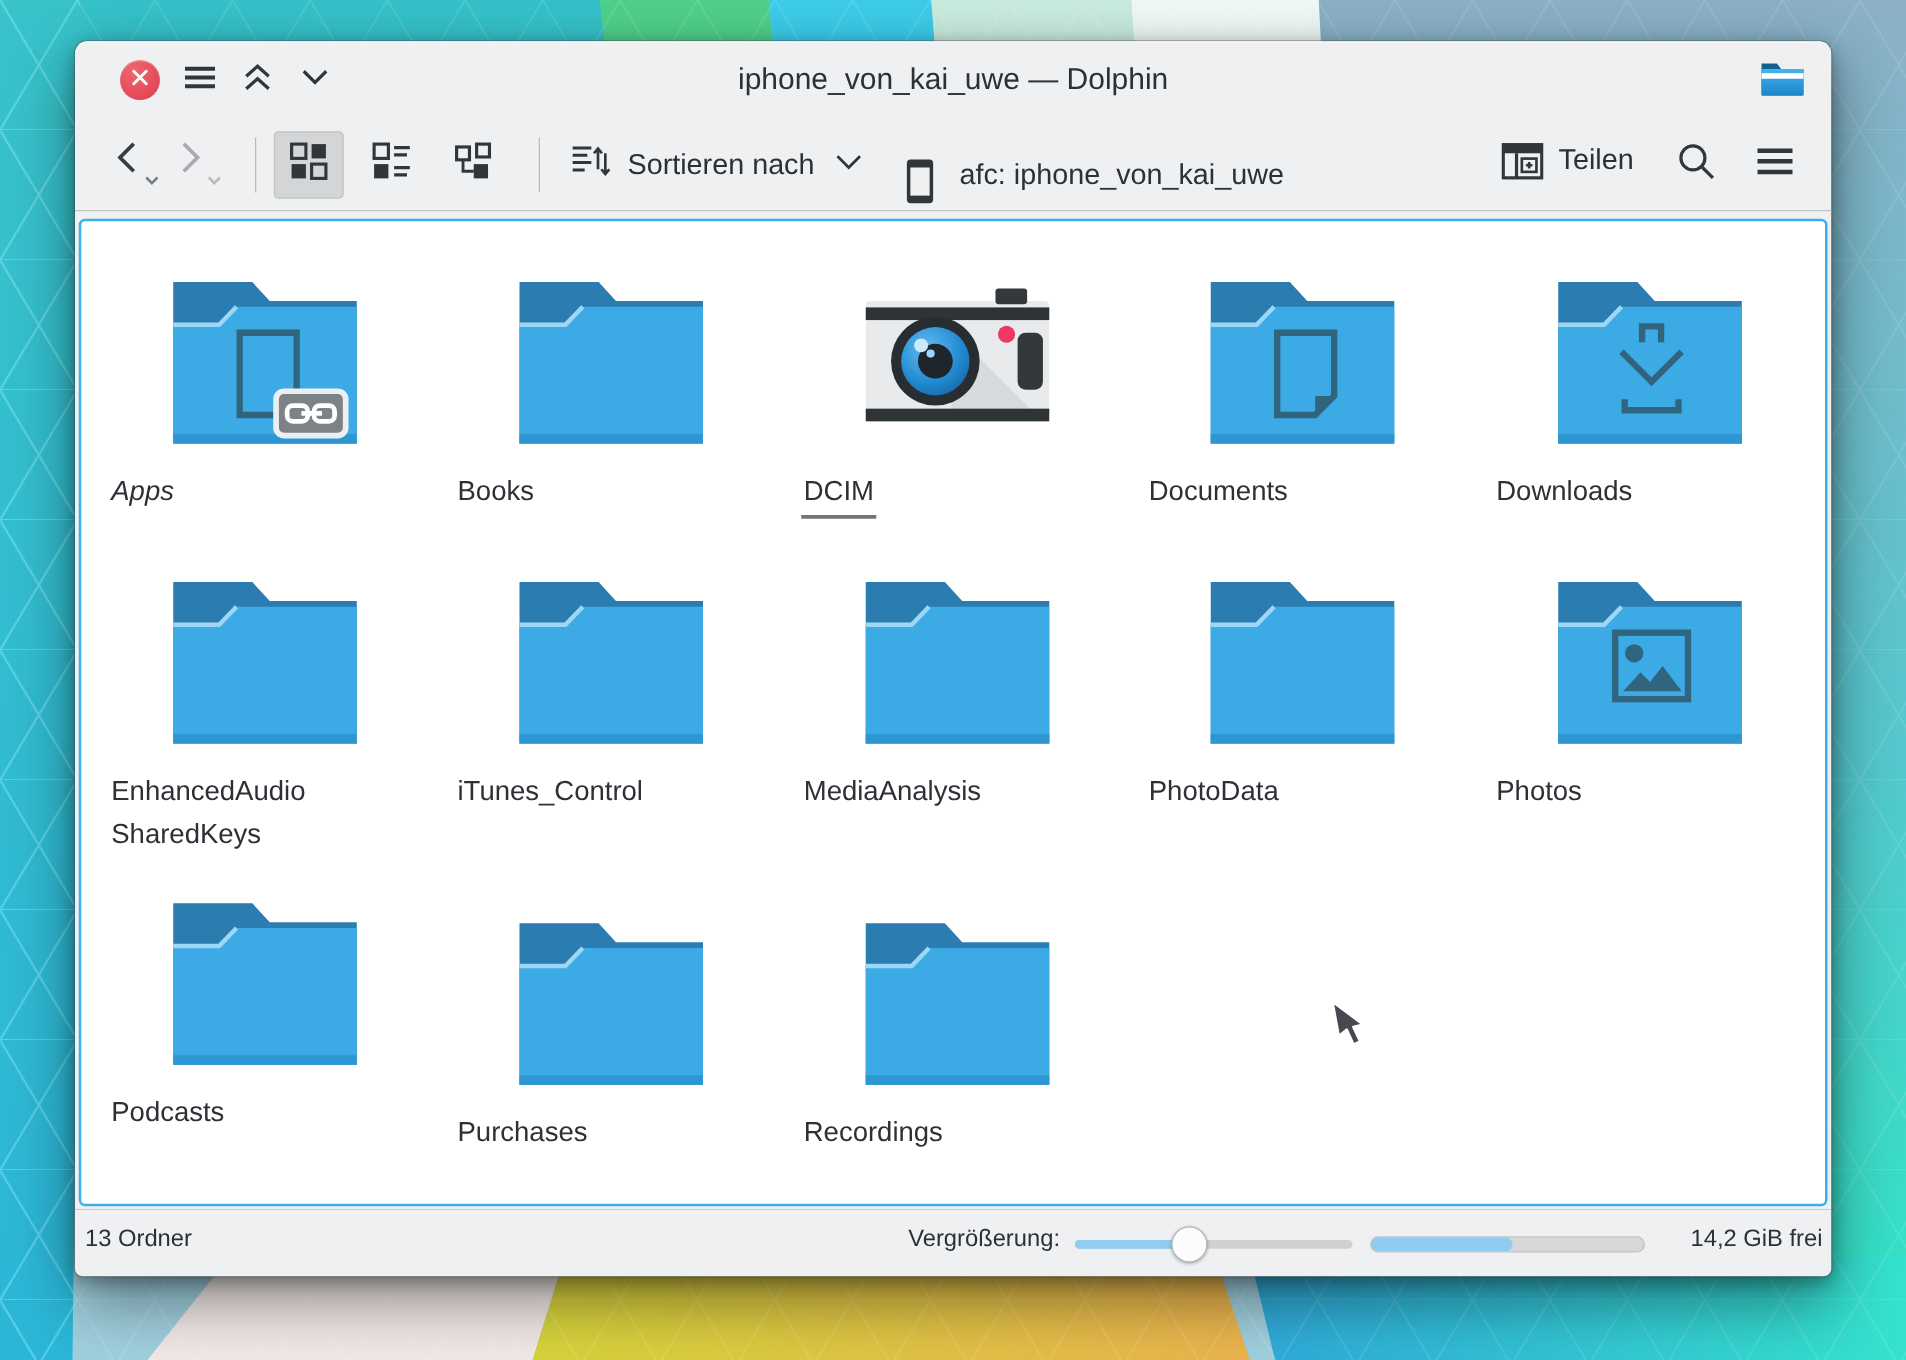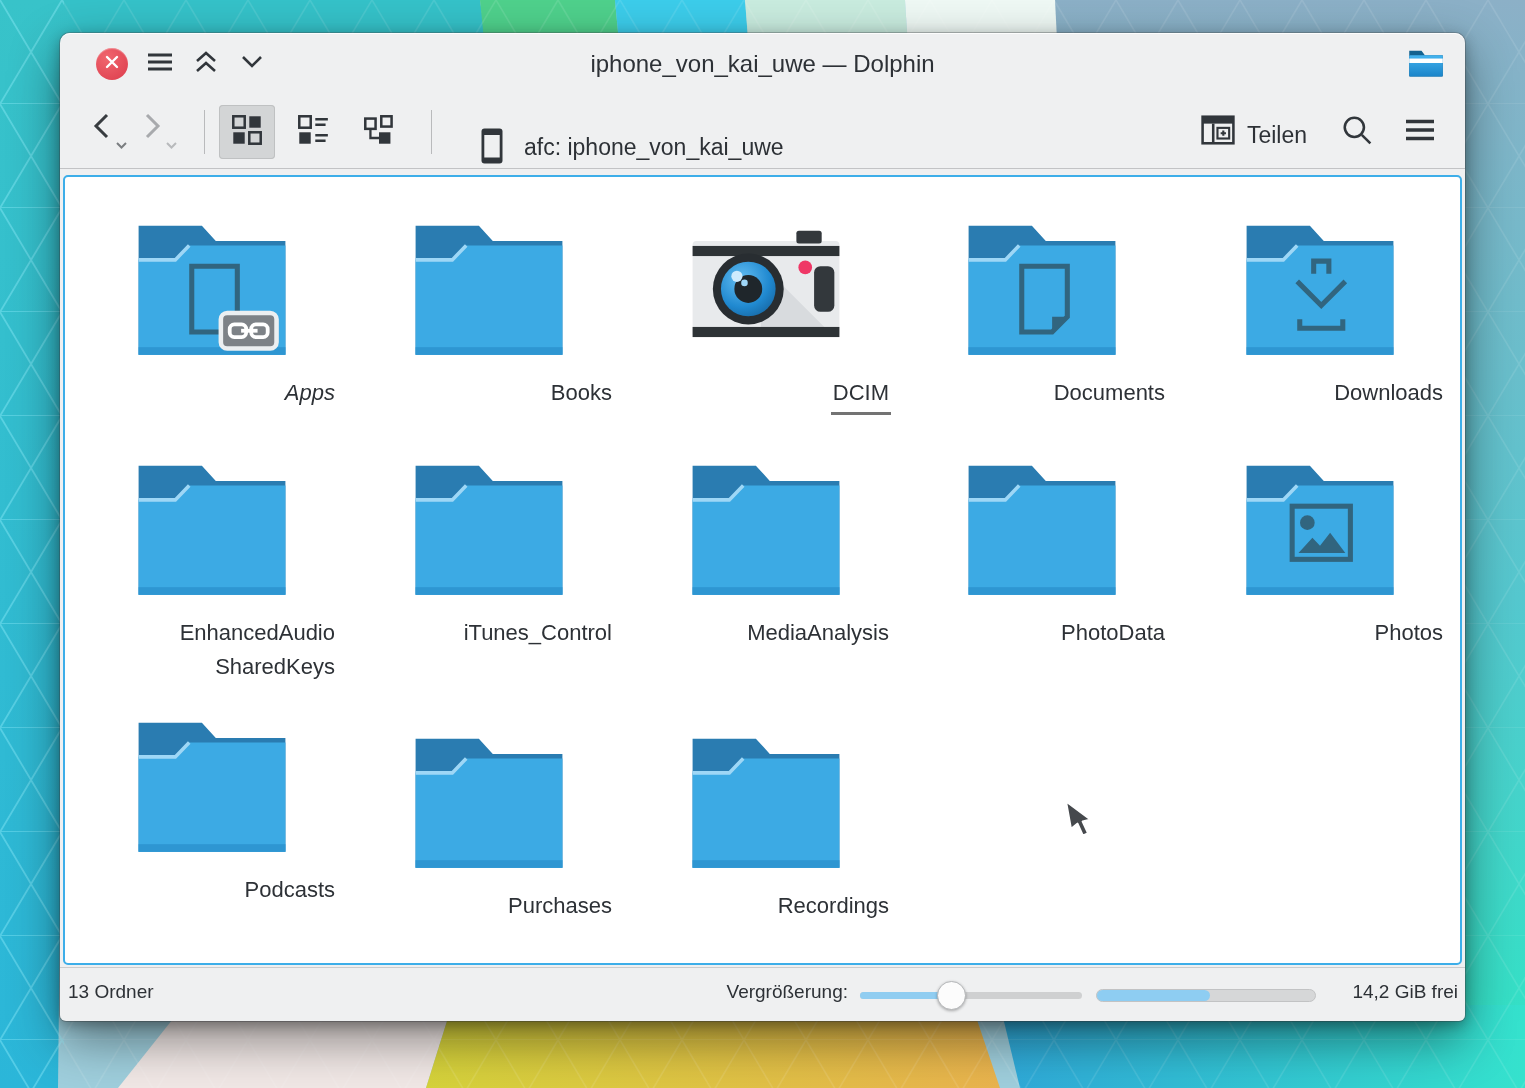--- a/index.html
+++ b/index.html
@@ -32,31 +32,31 @@
              display:flex; align-items:center; padding:0 30px;
              border-bottom:1px solid #c2c3c5; }
   .nav-btn { position:relative; width:34px; height:40px; margin-right:16px; }
   .nav-btn .sub-chevron { position:absolute; right:-4px; bottom:-2px; }
   .tsep { width:1px; height:44px; background:#b9babc; margin:0 14px; }
   .viewmode-btn { width:56px; height:54px; display:flex; align-items:center; justify-content:center;
                   border-radius:4px; margin-right:10px; }
   .viewmode-btn.selected { background:#d3d5d6; box-shadow:inset 0 0 0 1px #bfc1c2; }
   .sort-group { display:flex; align-items:center; margin-left:10px; }
   .sort-label { font-size:23px; color:#2d3136; margin:0 16px 0 14px; }
-  .crumb { display:flex; align-items:center; margin-left:34px;margin-top:32px; }
+  .crumb { display:flex; margin-left:34px;margin-top:32px; }
   .crumb-text { font-size:23px; color:#2d3136; font-weight:500; margin-left:20px; }
   .toolbar-spacer { flex:1; }
-  .share-group { display:flex; align-items:flex-end; margin-right:34px; }
+  .share-group { display:flex; align-items:flex-start; margin-right:34px; }
   .share-label { font-size:23px; color:#2d3136; margin-left:12px; }
   .search-btn { margin-right:32px; }
 
   
   .content { position:absolute; left:3px; right:3px; top:142px; bottom:56px;
              background:#ffffff; border:2px solid #3daee9; border-radius:5px; overflow:hidden; }
-  .folder-item { position:absolute; width:250px; text-align:right; cursor:default; }
+  .folder-item { position:absolute; width:250px; text-align:left; cursor:default; }
   .icon-wrap { height:150px; display:flex; align-items:center; justify-content:center; }
   .icon-wrap svg { width:162px; height:147px; }
   .label { margin-top:10px; font-size:22px; line-height:34px; color:#2d3136; }
   .label-text { display:inline-block; white-space:pre-line; padding:0 2px; }
   .label-text.italic { font-style:italic; }
   .label-text.hovered { border-bottom:3px solid #737373; padding-bottom:2px; }
 
   
   .statusbar { position:absolute; left:0; right:0; bottom:0; height:54px;
                border-top:1px solid #cbcccd; border-radius:0 0 6px 6px;
@@ -264,20 +264,35 @@
       <span>
         <svg width="32" height="32" viewBox="0 0 28 28">
           <rect x="2" y="4" width="9" height="9" fill="none" stroke="#31363b" stroke-width="2.2"></rect>
           <rect x="16" y="2" width="9" height="9" fill="none" stroke="#31363b" stroke-width="2.2"></rect>
           <path d="M6.5 13 V21 H14" fill="none" stroke="#31363b" stroke-width="2"></path>
           <rect x="14" y="16" width="10" height="10" fill="#31363b"></rect>
         </svg>
       </span>
     </div>
     <div class="tsep"></div>
+    <div class="sort-group">
+      <span>
+        <svg width="32" height="30" viewBox="0 0 30 28">
+          <path d="M2 4 H16 M2 9.5 H13 M2 15 H16 M2 20.5 H11" stroke="#31363b" stroke-width="2.3"></path>
+          <path d="M21 20 V5 M18 8 L21 4.5 L24 8" fill="none" stroke="#31363b" stroke-width="2"></path>
+          <path d="M26.5 8 V23 M23.5 20 L26.5 23.5 L29.5 20" fill="none" stroke="#31363b" stroke-width="2"></path>
+        </svg>
+      </span>
+      <span class="sort-label">Sortieren nach</span>
+      <span>
+        <svg width="22" height="13" viewBox="0 0 22 13" fill="none">
+            <path d="M2 2 L11 11 L20 2" stroke="#31363b" stroke-width="2.2"></path>
+          </svg>
+      </span>
+    </div>
     <div class="crumb">
       <span>
         <svg width="24" height="38" viewBox="0 0 24 38">
           <rect x="1.5" y="1.5" width="21" height="35" rx="3" fill="#31363b"></rect>
           <rect x="4.3" y="8" width="15.4" height="22.5" fill="#eff0f1"></rect>
         </svg>
       </span>
       <span class="crumb-text">afc: iphone_von_kai_uwe</span>
     </div>
     <div class="toolbar-spacer"></div>

